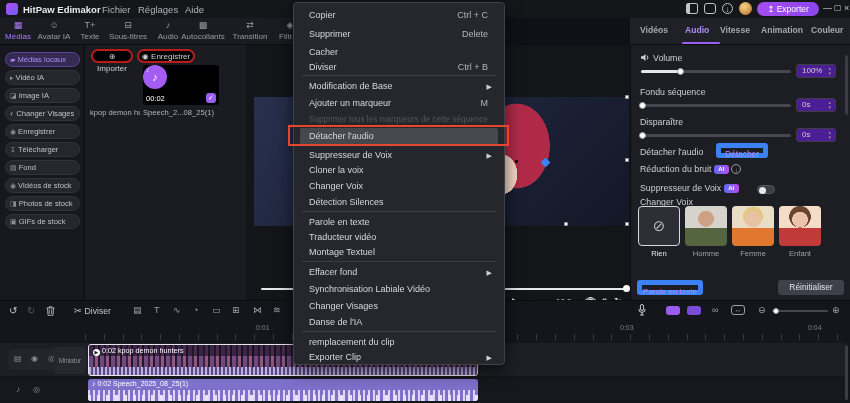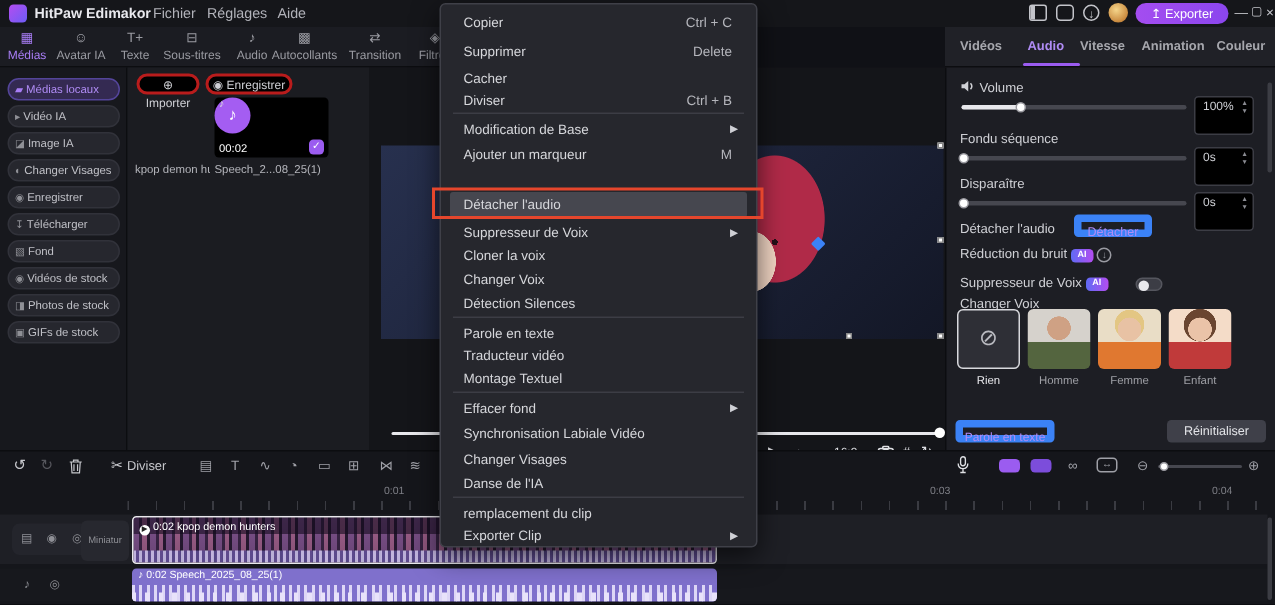--- a/index.html
+++ b/index.html
@@ -61,21 +61,21 @@
   
   .rpanel{left:630px;top:18px;width:220px;height:282px;background:#1d1e24;border-left:1px solid #0c0d10;}
   .rtabs{left:630px;top:18px;width:220px;height:27px;background:#202127;border-bottom:1px solid #0c0d10;}
   .rtabitem{top:7px;font-size:8.6px;color:#a6a7ad;font-weight:bold;}
   .rtabitem.active{color:#b08cf5;}
   .rtab-underline{left:682px;top:42px;width:38px;height:2px;background:#9b5cf0;border-radius:1px;}
   .plabel{font-size:8.8px;color:#cfd0d5;}
   .slider{height:3px;background:#46474f;border-radius:2px;}
   .sfill{height:3px;background:#e8e8ec;border-radius:2px;position:absolute;left:0;top:0;}
   .sknob{width:7px;height:7px;border-radius:50%;background:#fff;border:1px solid #9a9aa0;position:absolute;top:-2.5px;}
-  .valbox{width:40px;height:26px;border:1px solid #3c3d45;border-radius:3px;background:#000000;color:#cfd0d5;font-size:8px;line-height:12px;padding-left:5px;}
+  .valbox{width:40px;height:14px;border:1px solid #3c3d45;border-radius:3px;background:#4c1d95;color:#cfd0d5;font-size:8px;line-height:12px;padding-left:5px;}
   .spin{position:absolute;right:3px;top:1px;font-size:4.5px;color:#8b8c93;line-height:5px;}
   .aibadge{display:inline-block;width:15px;height:9px;border-radius:3px;background:linear-gradient(90deg,#5f6bf5,#b44df0);color:#fff;font-size:6px;font-weight:bold;text-align:center;line-height:9px;vertical-align:1px;}
   .circico{display:inline-block;width:10px;height:10px;border:1px solid #9a9ba2;border-radius:50%;color:#9a9ba2;font-size:6.5px;line-height:9px;text-align:center;vertical-align:0px;}
   .toggle{width:18px;height:9px;border-radius:5px;background:#3c3d45;border:1px solid #55565e;}
   .tknob{width:7px;height:7px;border-radius:50%;background:#e8e8ec;position:absolute;left:1px;top:0.5px;}
   .vcard{top:206px;width:42px;height:40px;border-radius:4px;}
   .vname{top:249px;width:42px;text-align:center;font-size:7.6px;color:#9fa0a6;}
   .purplebtn{border:5px solid #3b82f6;border-radius:3px;color:#b08cf5;text-align:center;background:transparent;}
   .graybtn{background:#3f4049;border-radius:3px;color:#e2e3e7;text-align:center;}
   
@@ -342,20 +342,21 @@
   <div class="ab scrollbar" style="left:845px;top:345px;width:3px;height:55px"></div>
 
   <div class="ab ctxmenu">
     <div class="cmi" style="top:4px"><span>Copier</span><span class="sc">Ctrl + C</span></div>
     <div class="cmi" style="top:23px"><span>Supprimer</span><span class="sc">Delete</span></div>
     <div class="cmi" style="top:41px"><span>Cacher</span></div>
     <div class="cmi" style="top:56px"><span>Diviser</span><span class="sc">Ctrl + B</span></div>
     <div class="ab" style="left:8px;top:72px;width:194px;height:1px;background:#3c3d45"></div>
     <div class="cmi" style="top:75px"><span>Modification de Base</span><span class="sub">▶</span></div>
     <div class="cmi" style="top:92px"><span>Ajouter un marqueur</span><span class="sc">M</span></div>
+    <div class="cmi disabled nw" style="top:108px"><span>Supprimer tous les marqueurs de cette séquence</span></div>
     <div class="cmi hl" style="top:125px"><span>Détacher l'audio</span></div>
     <div class="cmi" style="top:144px"><span>Suppresseur de Voix</span><span class="sub">▶</span></div>
     <div class="cmi" style="top:159px"><span>Cloner la voix</span></div>
     <div class="cmi" style="top:175px"><span>Changer Voix</span></div>
     <div class="cmi" style="top:191px"><span>Détection Silences</span></div>
     <div class="ab" style="left:8px;top:208px;width:194px;height:1px;background:#3c3d45"></div>
     <div class="cmi" style="top:211px"><span>Parole en texte</span></div>
     <div class="cmi" style="top:226px"><span>Traducteur vidéo</span></div>
     <div class="cmi" style="top:241px"><span>Montage Textuel</span></div>
     <div class="ab" style="left:8px;top:258px;width:194px;height:1px;background:#3c3d45"></div>

